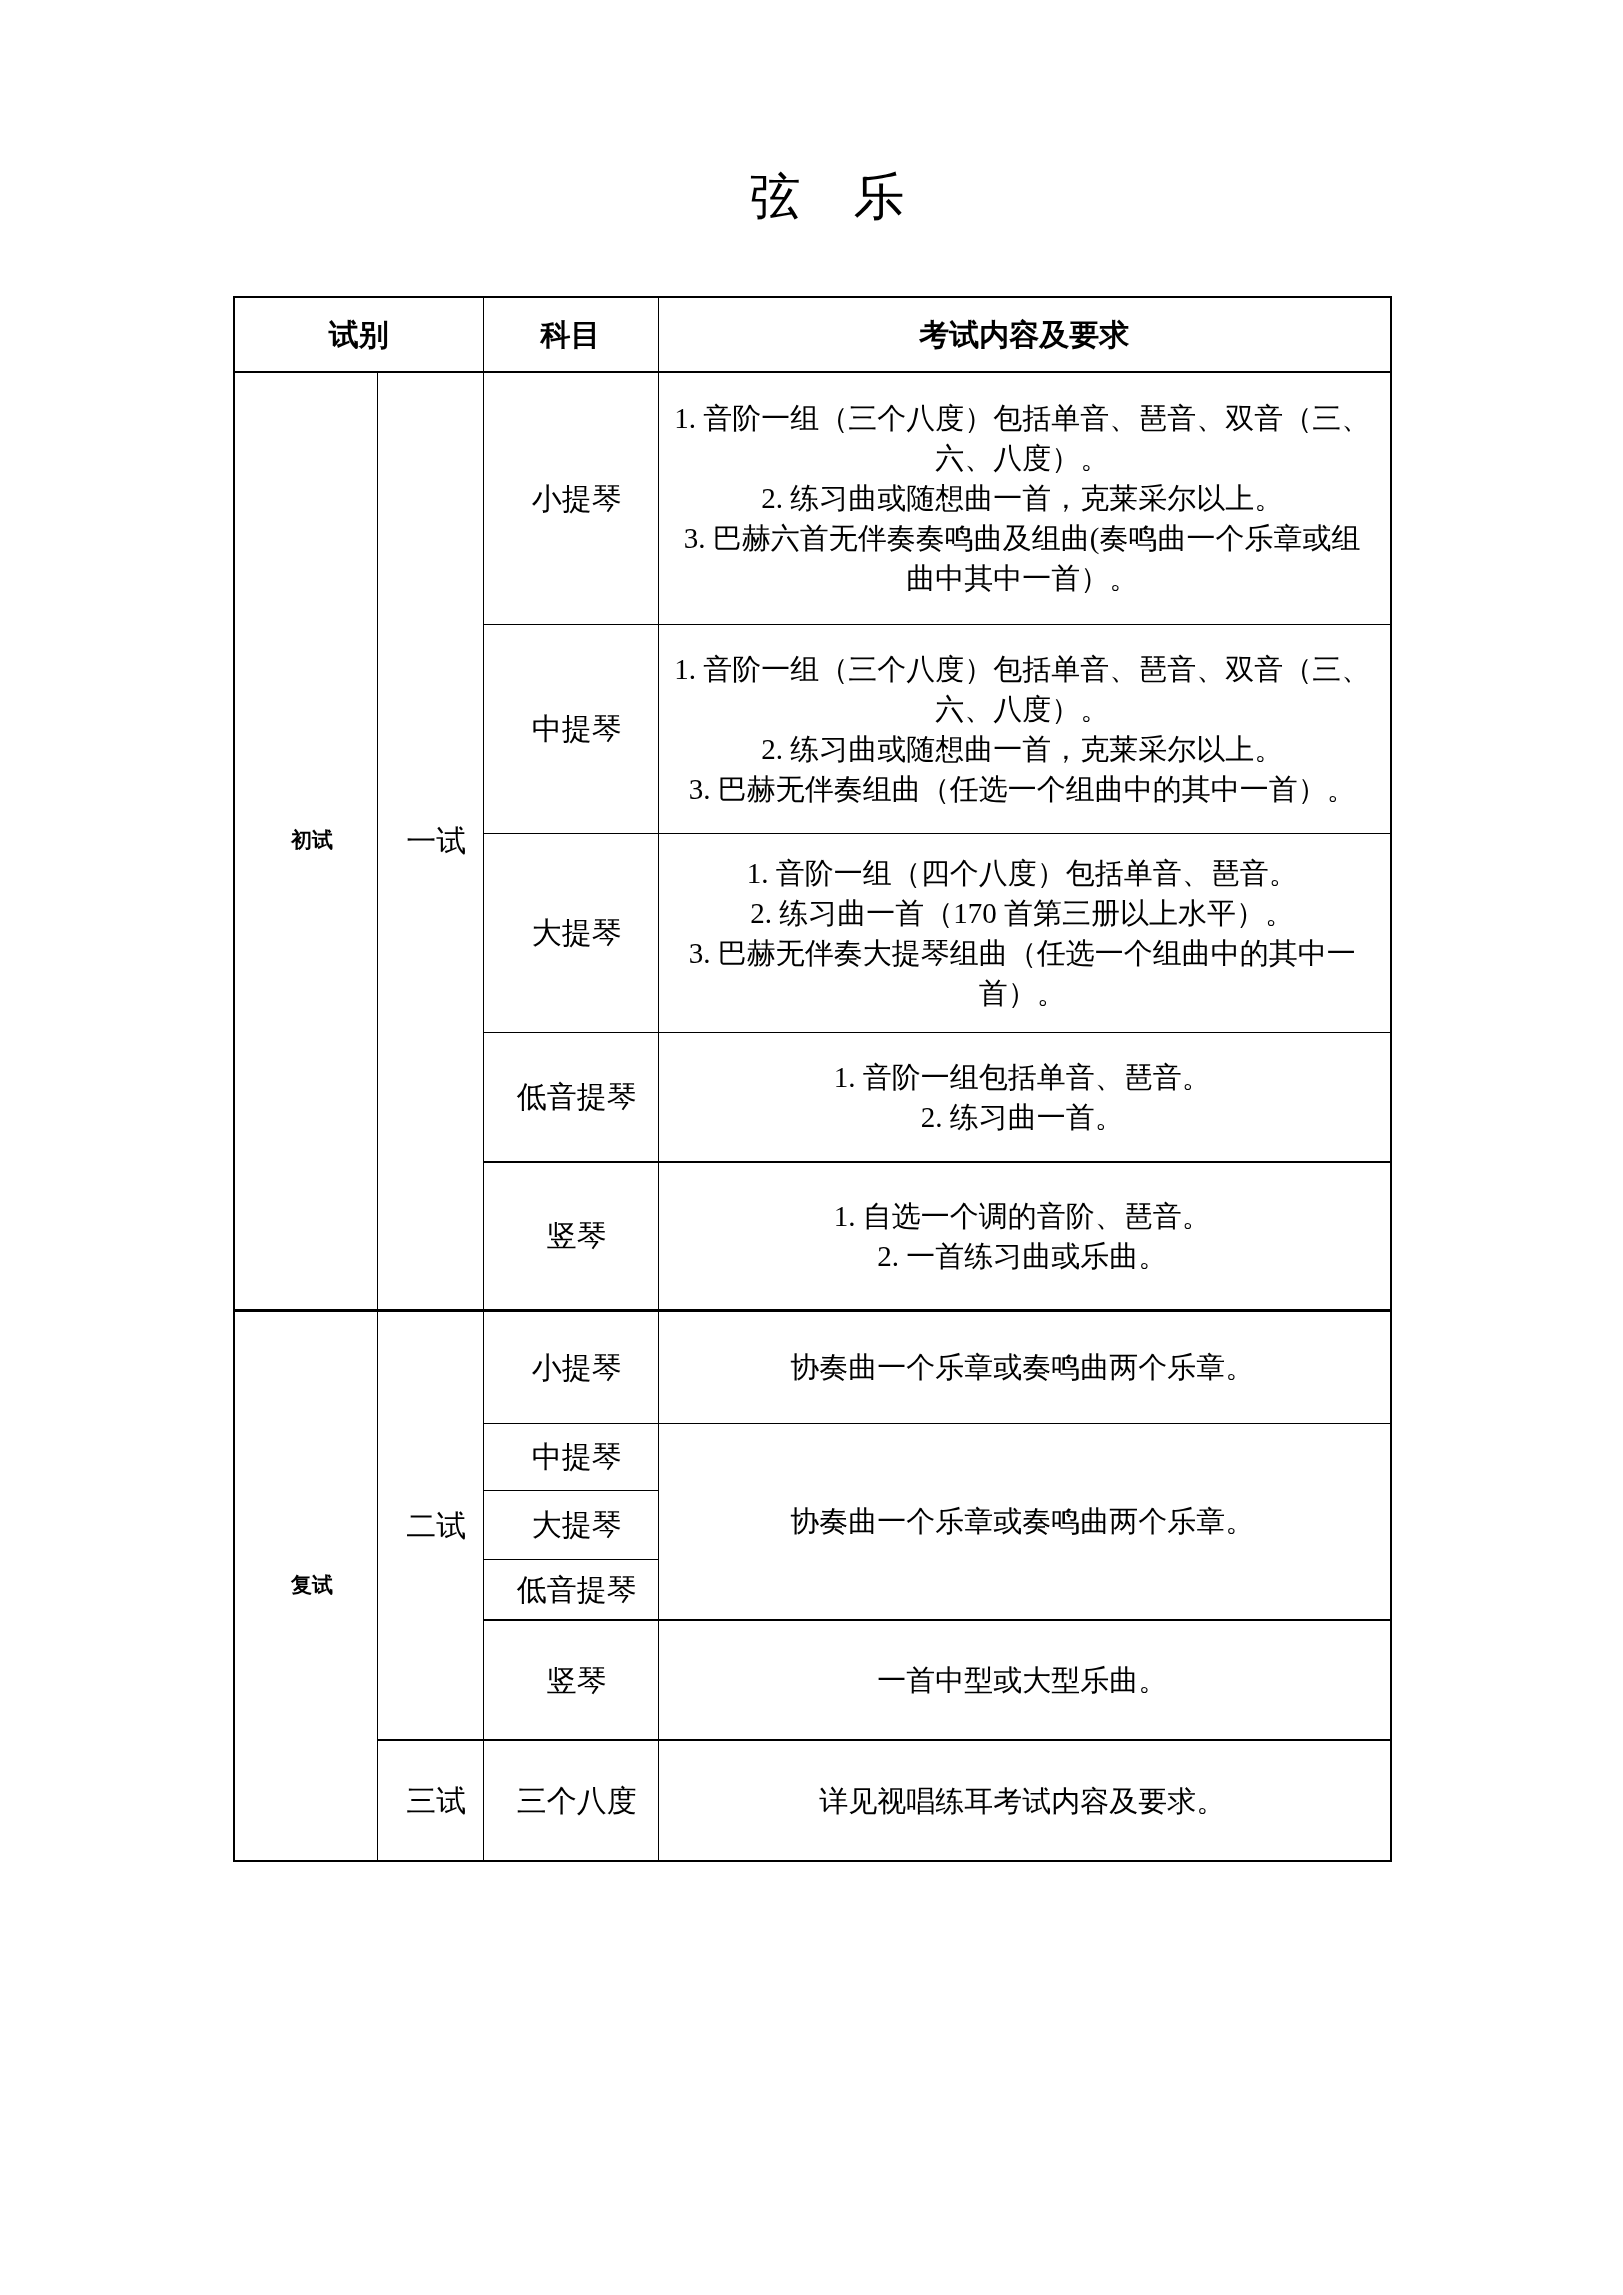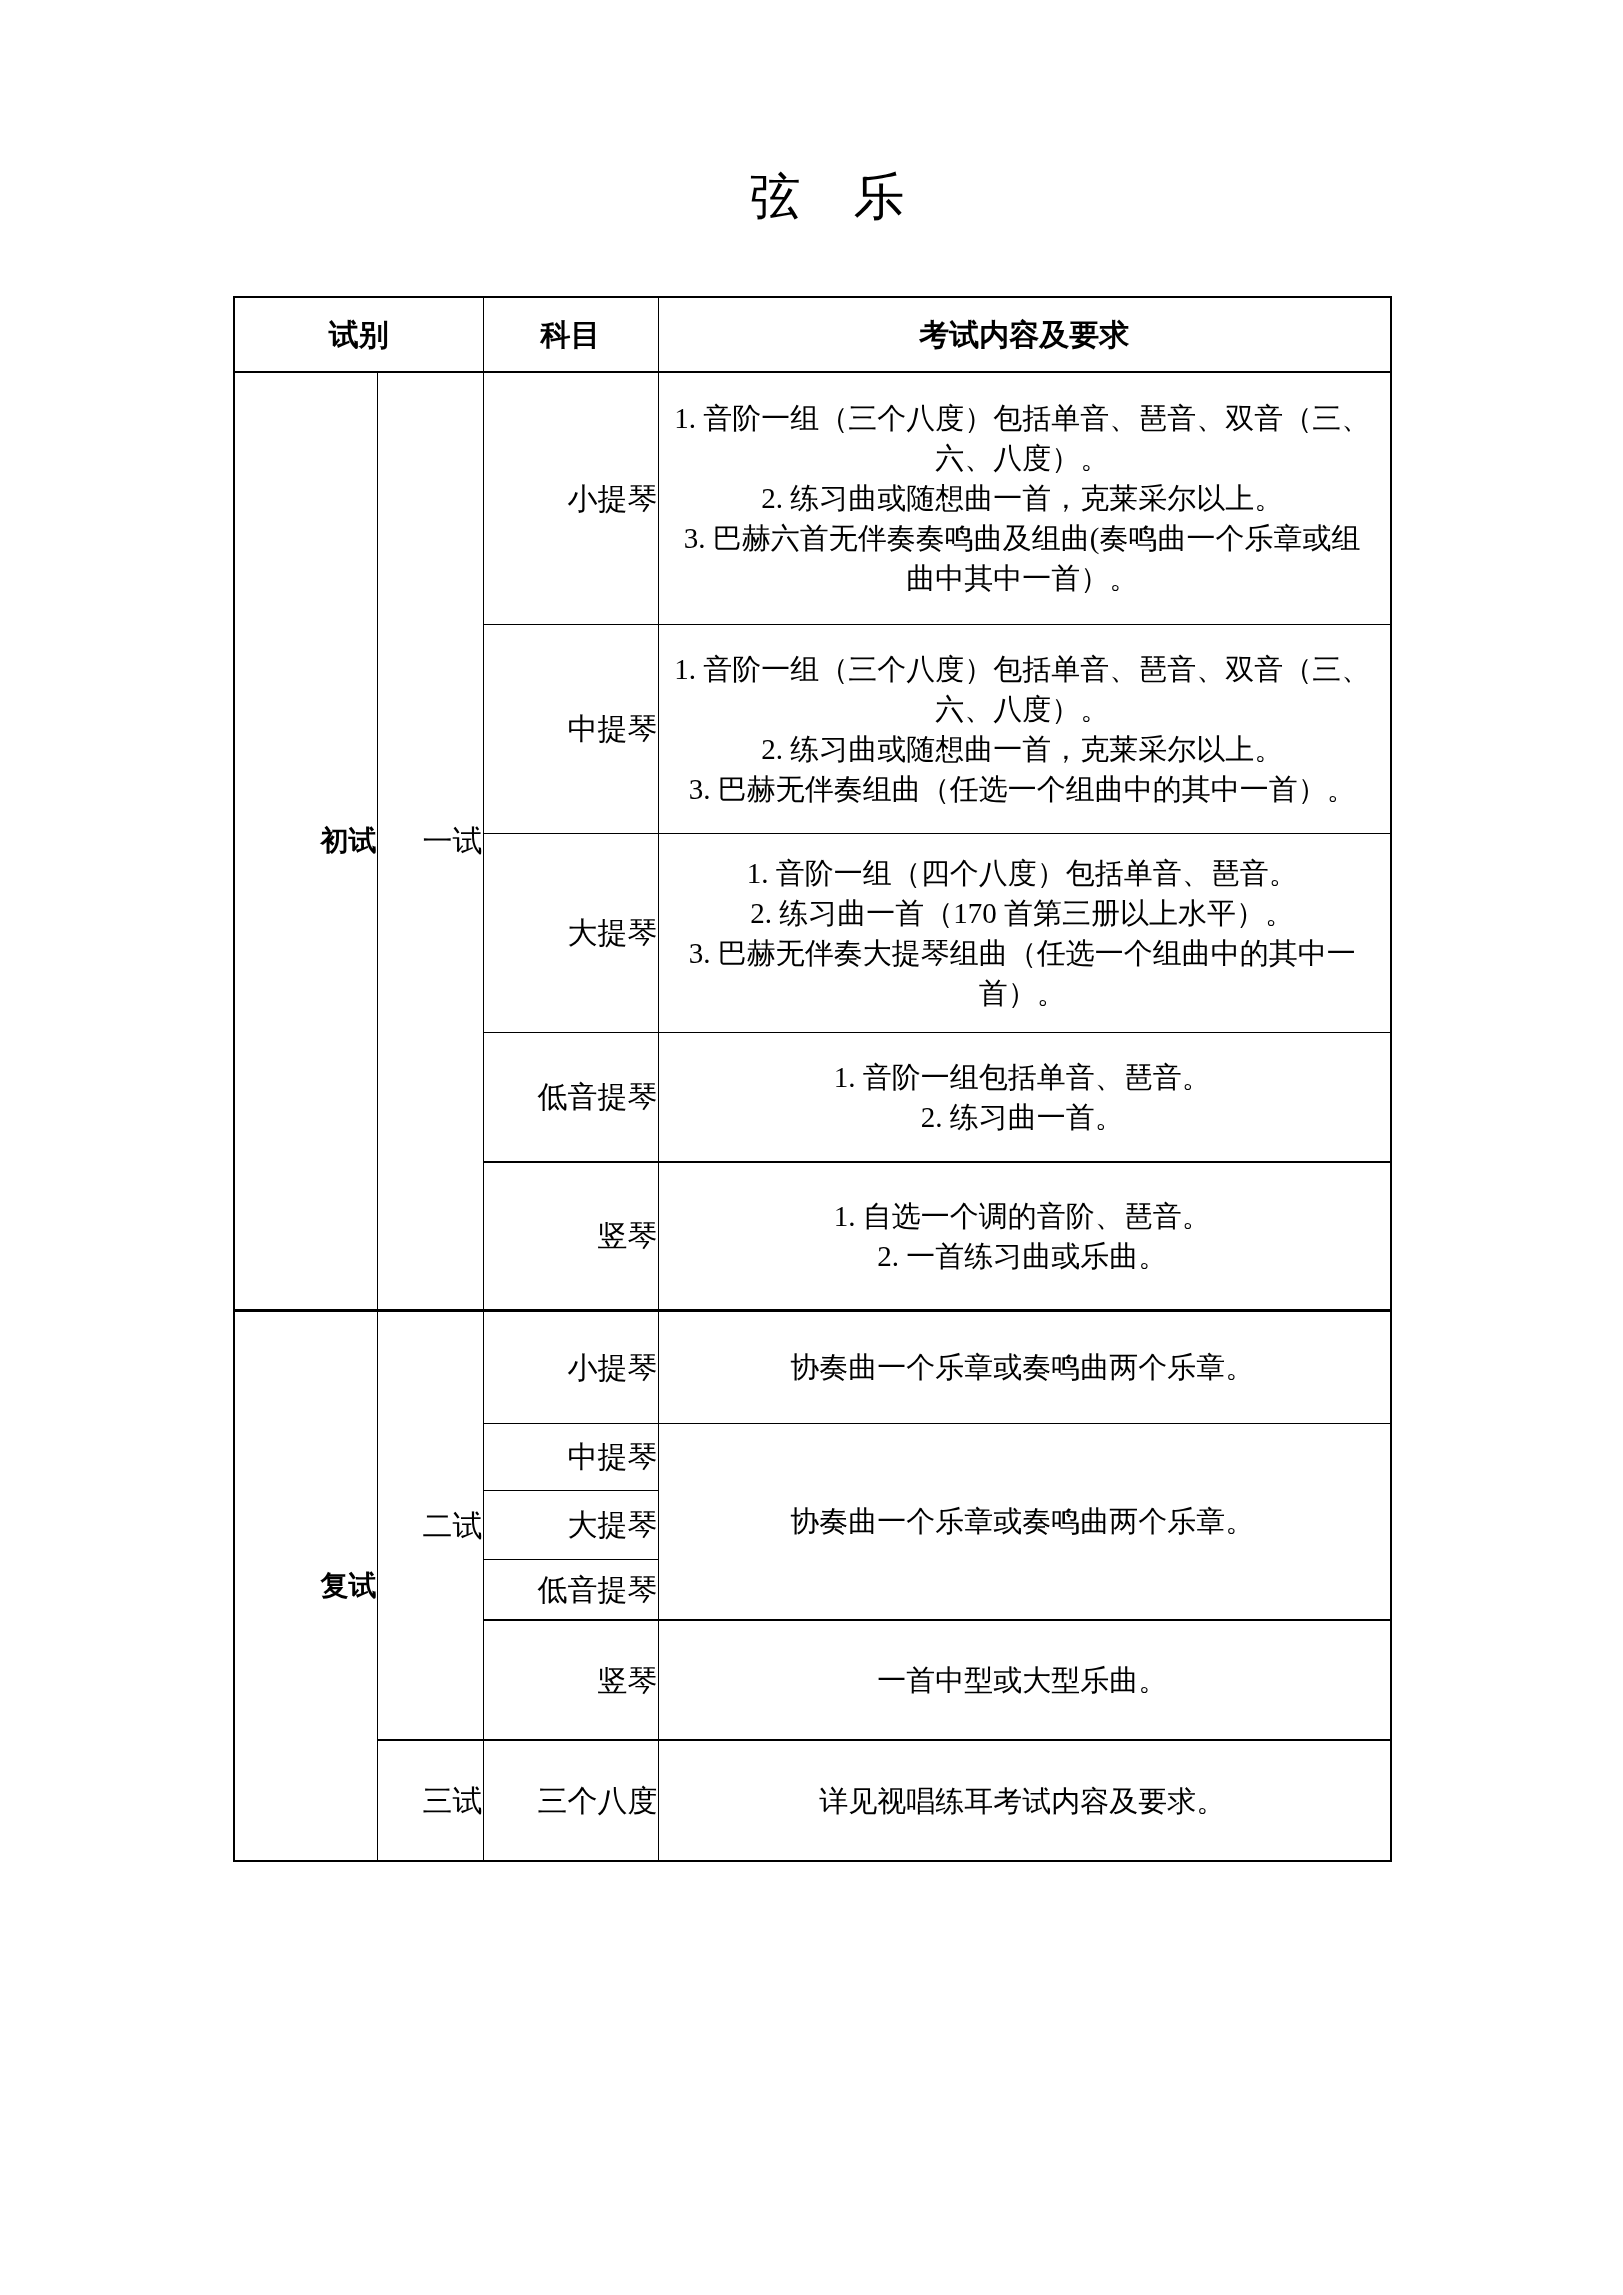--- a/index.html
+++ b/index.html
@@ -43,26 +43,26 @@
     overflow: hidden;
   }
   
   .exam-table td.th {
     text-align: center;
     font-weight: bold;
     border-bottom-width: 2px;
   }
   
   .exam-table td.lbl {
-    text-align: right;
+    text-align: center;
     padding-left: 12.3px;
   }
   .exam-table td.round-bold {
     font-weight: bold;
-    font-size: 28px;
+    font-size: 21px;
   }
   
   .exam-table td.cont {
     text-align: center;
     padding-left: 9.2px;
     padding-right: 13.3px;
     font-size: 29px;
     line-height: 40px;
     white-space: pre-line;
   }

